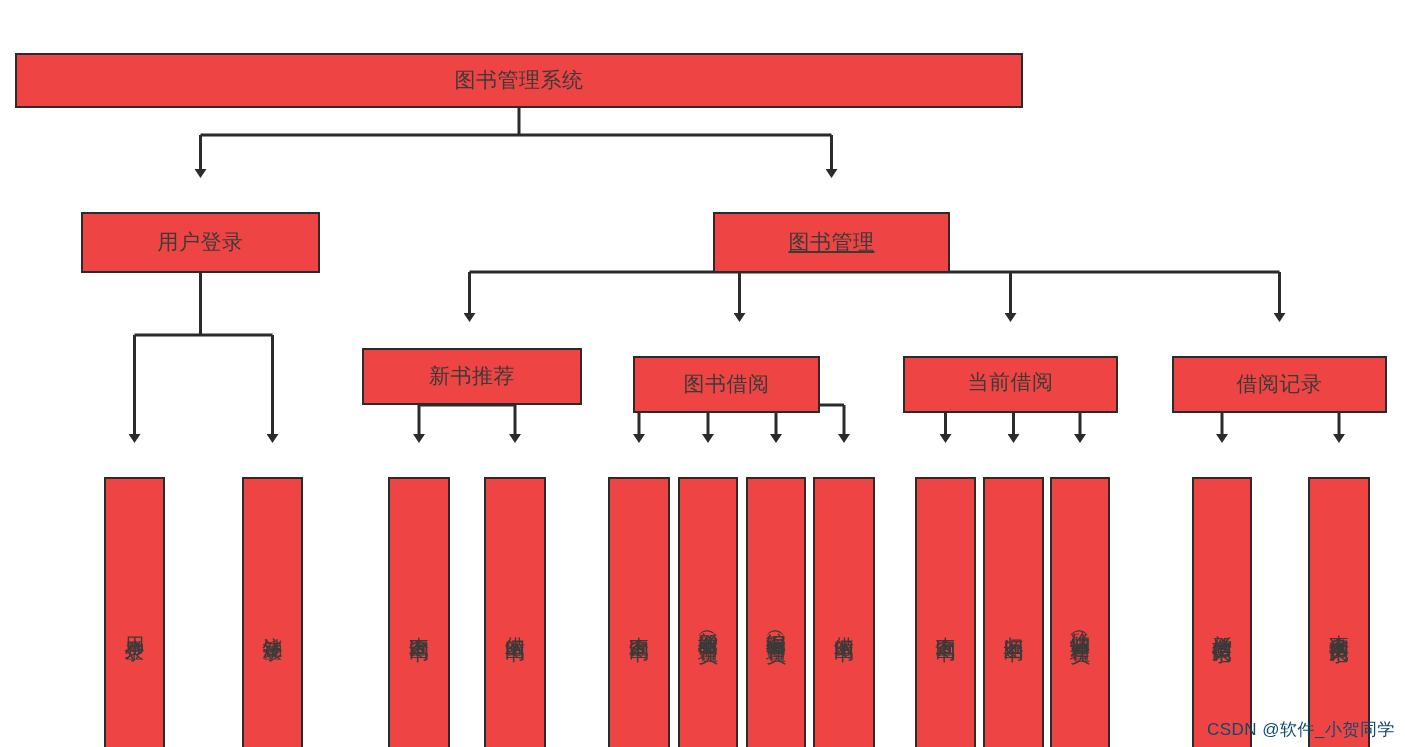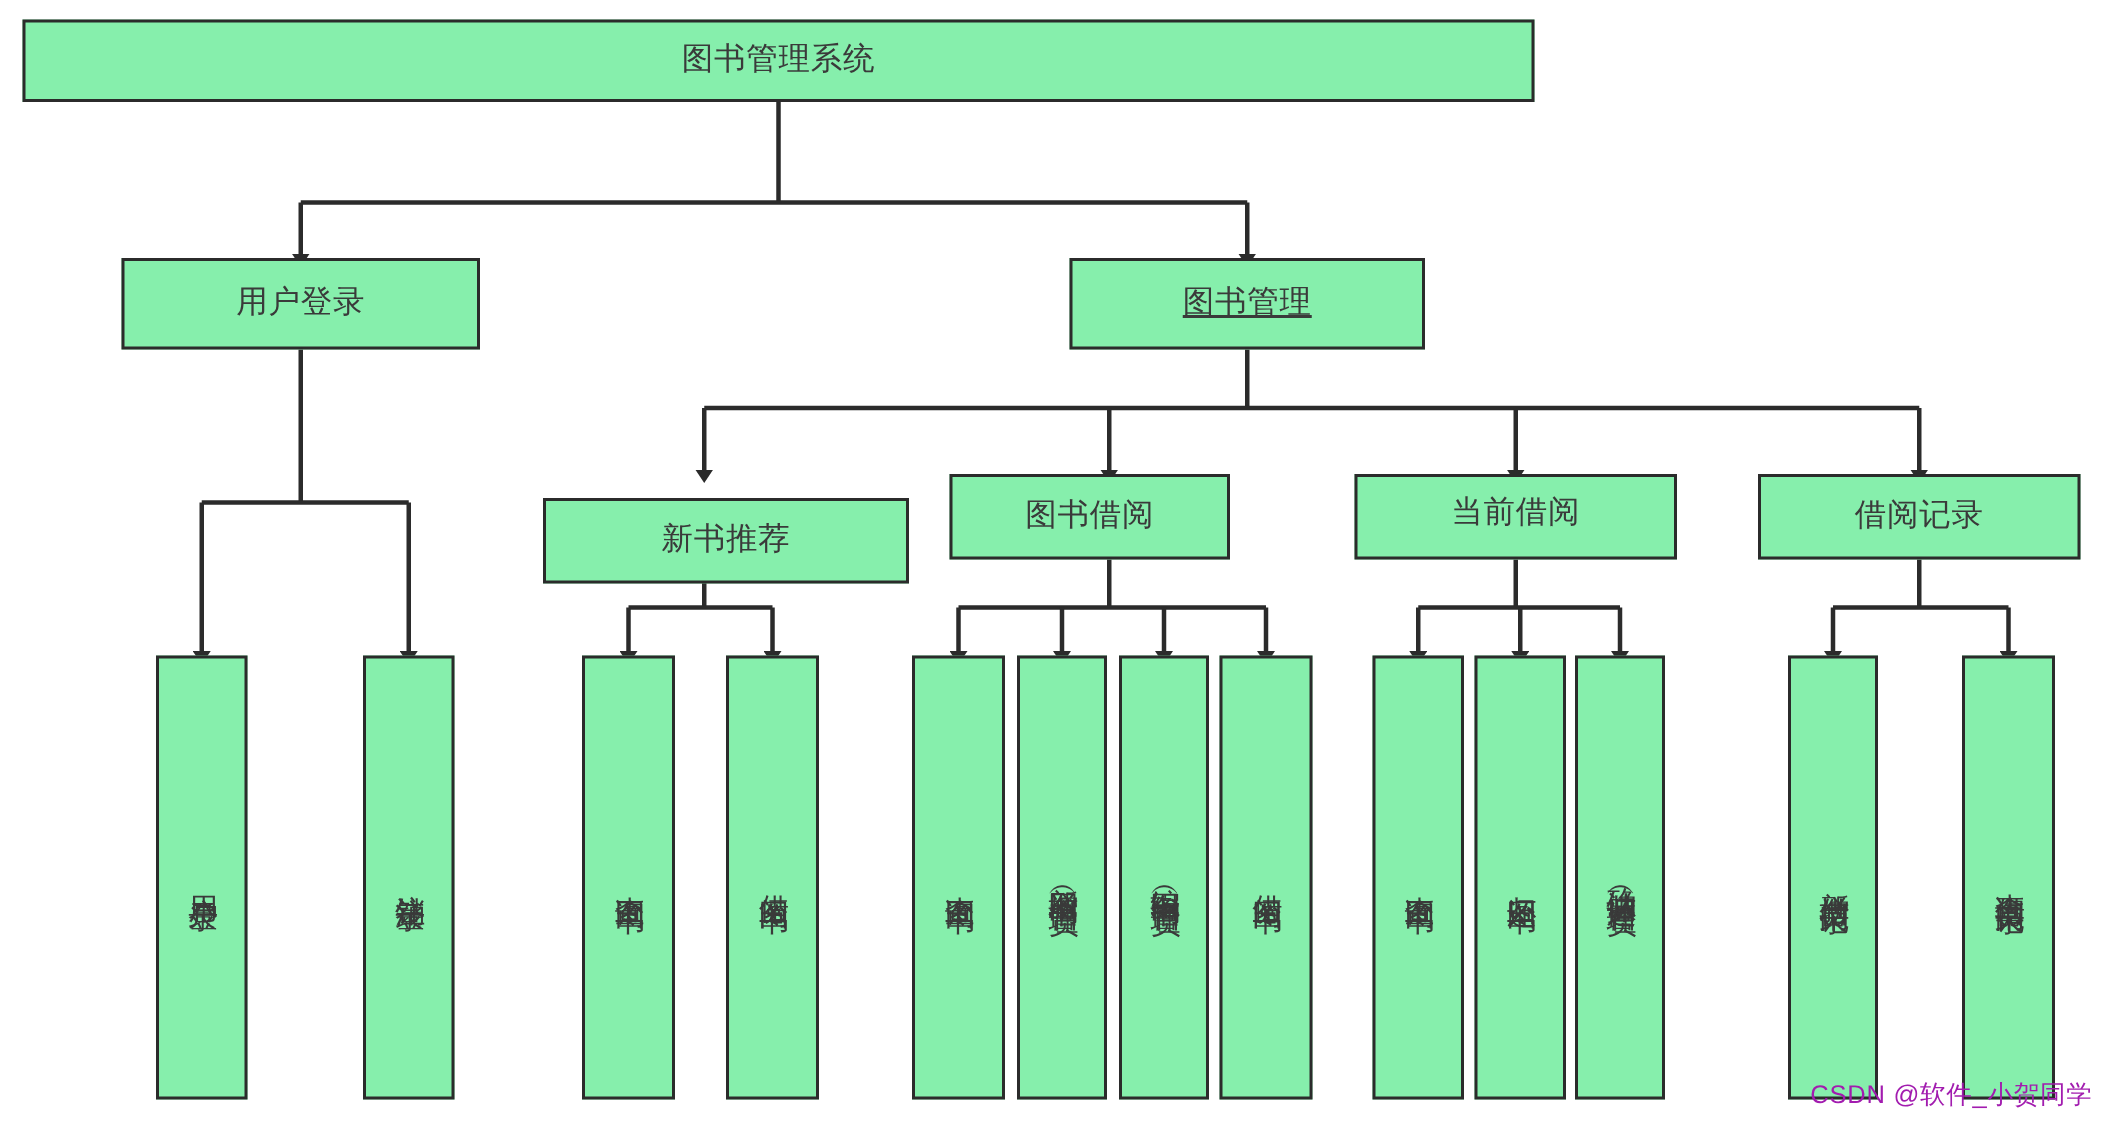--- a/index.html
+++ b/index.html
@@ -21,27 +21,28 @@
     position: absolute;
     left: 0;
     top: 0;
     width: 1405px;
     height: 747px;
     pointer-events: none;
   }
   .node {
     position: absolute;
     box-sizing: border-box;
-    background: #86efac;
+    background: #ef4444;
     border: 2px solid #2b2b2b;
     display: flex;
     align-items: center;
     justify-content: center;
     color: #3a3a3a;
     line-height: 1.15;
+    margin-top: 40px;
   }
   .node.horiz {
     font-size: 21px;
     letter-spacing: 0.5px;
   }
   .node.vert {
     font-size: 20px;
     letter-spacing: 1px;
   }
   .node.vert .vtext {
@@ -51,21 +52,21 @@
     letter-spacing: 2px;
   }
   .node .htext {
     white-space: nowrap;
   }
   #watermark {
     position: absolute;
     right: 10px;
     bottom: 6px;
     font-size: 17px;
-    color: #a21caf;
+    color: #0c4a6e;
     white-space: nowrap;
     letter-spacing: 0.5px;
   }
 </style>
 </head>
 <body>
 
 <div id="canvas">
 
   <svg id="edges" viewBox="0 0 1405 747" preserveAspectRatio="none" aria-hidden="true">
@@ -114,21 +115,21 @@
   <div id="nodes">
       <div class="node horiz" style="left: 15px; top: 13px; width: 1008px; height: 55px;">
         <span class="htext">图书管理系统</span>
       </div>
       <div class="node horiz" style="left: 81px; top: 172px; width: 239px; height: 61px;">
         <span class="htext">用户登录</span>
       </div>
       <div class="node horiz" style="left: 713px; top: 172px; width: 237px; height: 61px; text-decoration: underline;">
         <span class="htext">图书管理</span>
       </div>
-      <div class="node horiz" style="left: 362px; top: 332px; width: 244px; height: 57px; text-align: center;">
+      <div class="node horiz" style="left: 362px; top: 308px; width: 220px; height: 57px; text-align: center;">
         <span class="htext">新书推荐</span>
       </div>
       <div class="node horiz" style="left: 633px; top: 316px; width: 187px; height: 57px;">
         <span class="htext">图书借阅</span>
       </div>
       <div class="node horiz" style="left: 903px; top: 316px; width: 215px; height: 57px; font-family: Liberation Mono, monospace;">
         <span class="htext">当前借阅</span>
       </div>
       <div class="node horiz" style="left: 1172px; top: 316px; width: 215px; height: 57px;">
         <span class="htext">借阅记录</span>

